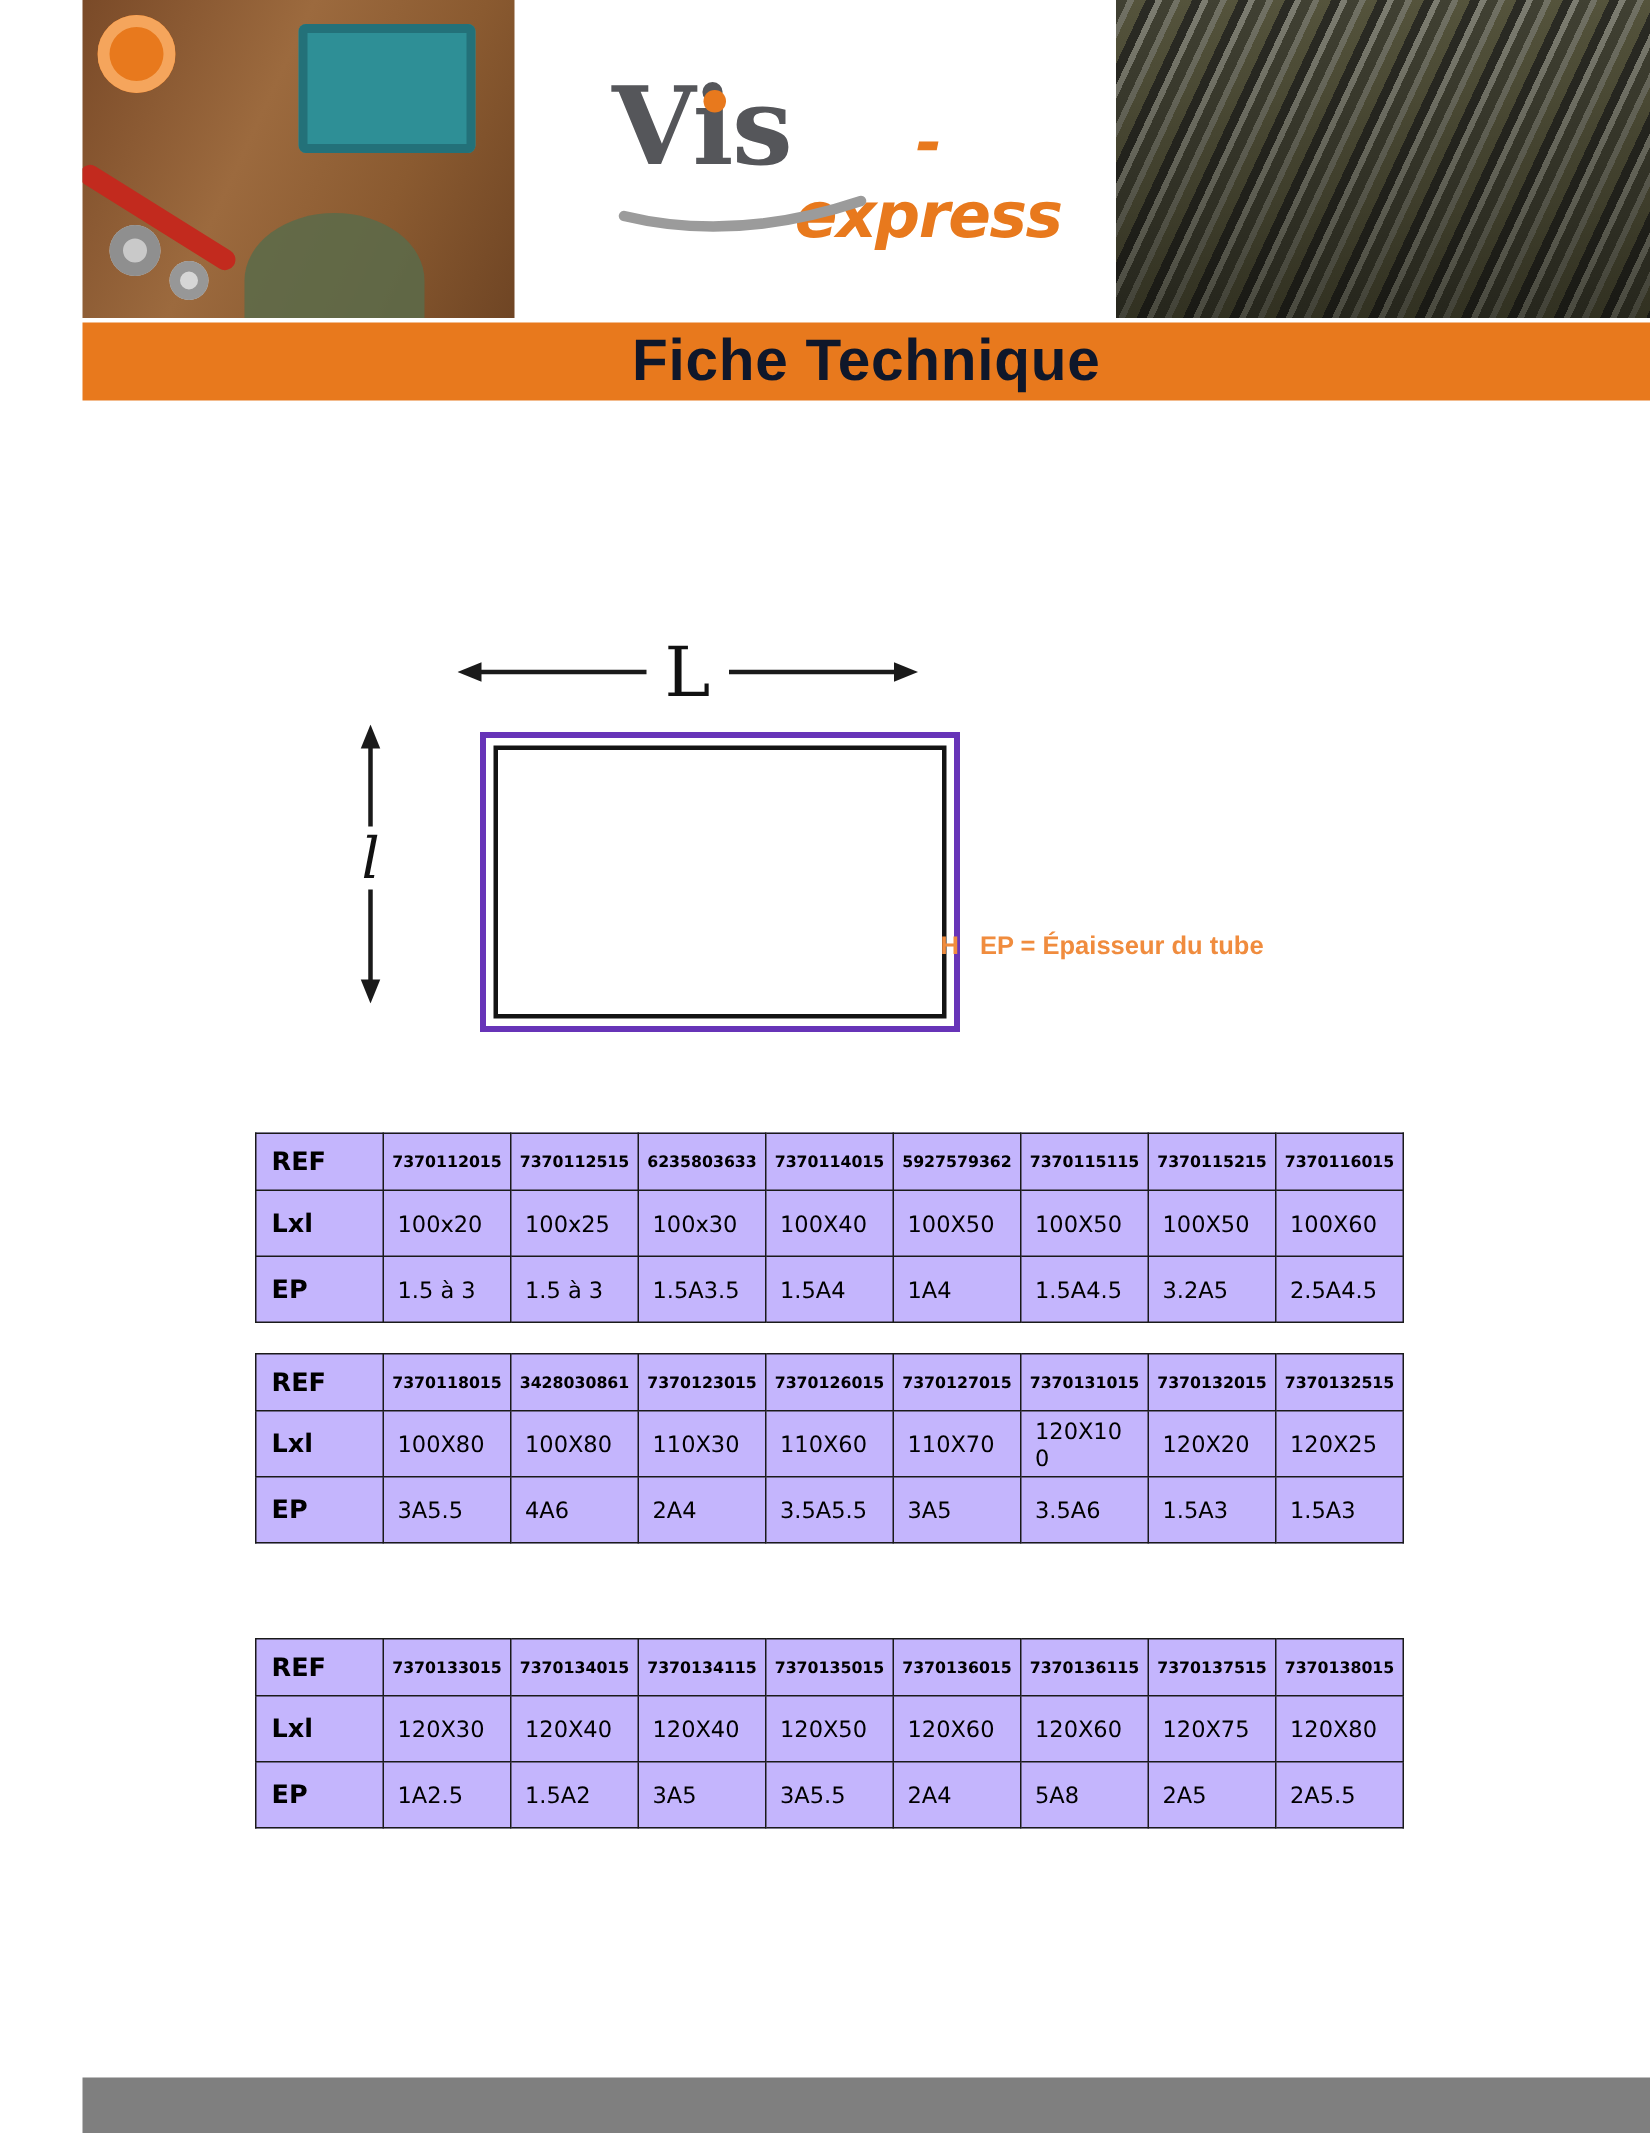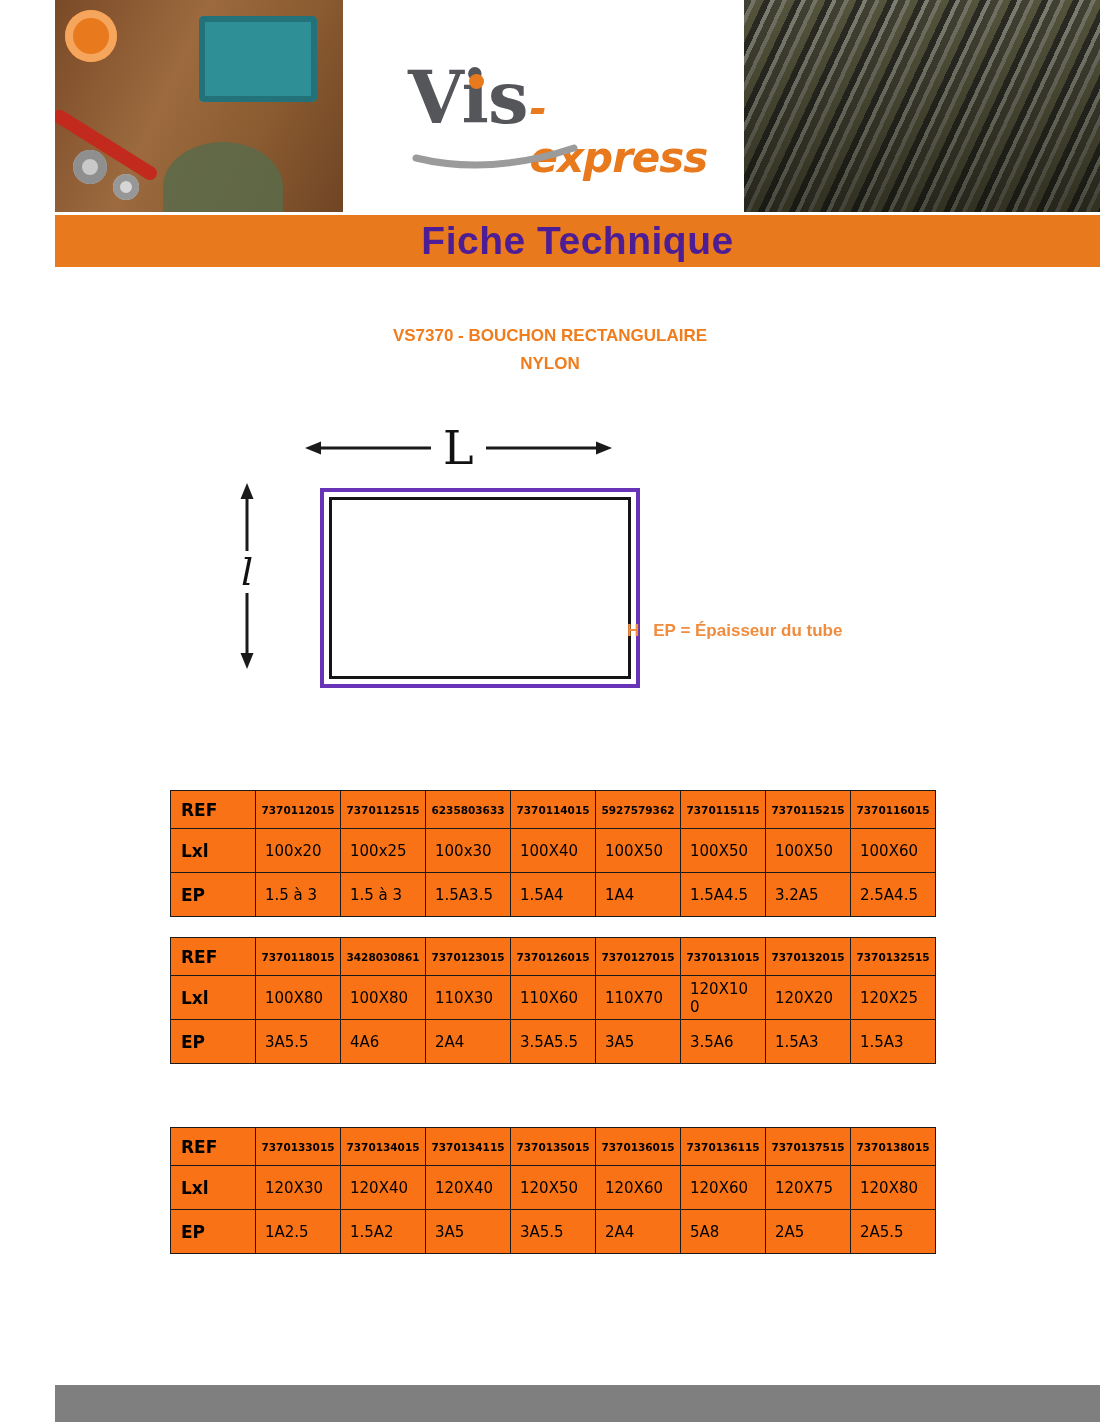--- a/index.html
+++ b/index.html
@@ -16,47 +16,47 @@
       linear-gradient(180deg,#9a9a90,#5a5a50); background-blend-mode:multiply; }
   .deco { position:absolute; }
   .deco-tray { right:26px; top:16px; width:118px; height:86px; background:#2e8f96; border-radius:5px; box-shadow:inset 0 0 0 6px #237179; }
   .deco-tape { left:10px; top:10px; width:52px; height:52px; background:#e8791d; border-radius:50%; box-shadow:inset 0 0 0 8px #f5a55c; }
   .deco-washer1 { left:18px; bottom:28px; width:34px; height:34px; background:#c9c9c9; border-radius:50%; box-shadow:inset 0 0 0 9px #8f8f8f; }
   .deco-washer2 { left:58px; bottom:12px; width:26px; height:26px; background:#d6d6d6; border-radius:50%; box-shadow:inset 0 0 0 7px #979797; }
   .deco-screwdriver { left:-10px; bottom:60px; width:120px; height:14px; background:#c22a1e; border-radius:7px; transform:rotate(32deg); }
   .deco-hand { right:60px; bottom:-20px; width:120px; height:90px; background:#5a6b4a; border-radius:50% 50% 0 0; opacity:.85; }
 
   
-  .logo { position:absolute; left:408px; top:62px; width:300px; }
+  .logo { position:absolute; left:408px; top:48px; width:300px;text-align:center; }
   .logo-text { position:relative; display:flex; align-items:baseline; }
   .logo-vis { font-family:"DejaVu Serif", serif; font-weight:bold; font-size:72px; line-height:1; color:#55565a; letter-spacing:-1px; }
   .logo-dot { position:absolute; left:61px; top:12px; width:15px; height:15px; border-radius:50%; background:#e8791d; }
   .logo-express { font-family:"DejaVu Sans", sans-serif; font-weight:bold; font-style:italic; font-size:42px; color:#e8791d; margin-left:2px; letter-spacing:-1px; }
   .logo-swoosh { position:absolute; left:2px; top:80px; }
 
   
   .banner { position:absolute; left:55px; top:215px; width:1045px; height:52px; background:#e8791d;
     display:flex; align-items:center; justify-content:center; }
-  .banner-title { color:#4c1d95; font-weight:800; font-size:39px; letter-spacing:0.5px; font-family:"Liberation Sans", sans-serif; }
+  .banner-title { color:#0f172a; font-weight:800; font-size:39px; letter-spacing:0.5px; font-family:"Liberation Sans", sans-serif; }
 
   
   .product-title { position:absolute; left:0; top:322px; width:1100px; text-align:center; color:#f07c1c;
     font-weight:bold; font-size:17px; line-height:28px; }
 
   
   .dim-h { position:absolute; left:305px; top:422px; width:352px; height:52px; display:flex; align-items:center; gap:10px; }
   .dim-h .big-l { font-family:"DejaVu Serif", serif; font-size:46px; line-height:1; color:#111; }
   .rect-outer { position:absolute; left:320px; top:488px; width:320px; height:200px; border:4px solid #6734b8; background:#ffffff; }
   .rect-inner { position:absolute; left:5px; top:5px; right:5px; bottom:5px; border:3px solid #141414; background:#ffffff; }
   .dim-v { position:absolute; left:231px; top:483px; width:32px; height:212px; display:flex; flex-direction:column; align-items:center; }
   .dim-v .small-l { font-family:"DejaVu Serif", serif; font-style:italic; font-size:38px; line-height:38px; color:#111; }
   .ep-note { position:absolute; left:627px; top:621px; display:flex; gap:14px; color:#f08c3e; font-weight:bold; font-size:17px; }
 
   
-  .spec-table { position:absolute; left:170px; border-collapse:collapse; table-layout:fixed; width:765px; background:#f97316;margin-top:35px; }
+  .spec-table { position:absolute; left:170px; border-collapse:collapse; table-layout:fixed; width:765px; background:#c4b5fd; }
   .spec-table col { width:85px; }
   .spec-table th, .spec-table td { border:1px solid #1a1a1a; color:#000; vertical-align:middle; text-align:left; font-family:"DejaVu Sans", sans-serif; }
   .spec-table th { padding:0 10px; font-size:17px; font-weight:bold; }
   .row-ref th { height:38px; }
   .row-ref td { font-size:10.5px; font-weight:bold; padding:0 3px; height:38px;text-align:center; }
   .row-dim td, .row-ep td { font-size:15px; font-weight:normal; padding:0 9px; height:44px; word-break:break-all; }
   .table-1 { top:755px; }
   .table-2 { top:902px; }
   .table-3 { top:1092px; }
 
@@ -86,24 +86,20 @@
     </div>
     <svg class="logo-swoosh" width="170" height="34" viewBox="0 0 170 34">
       <path d="M6,16 Q80,34 164,6" fill="none" stroke="#9b9b9b" stroke-width="7" stroke-linecap="round"></path>
     </svg>
   </div>
 
   <div class="banner">
     <span class="banner-title">Fiche Technique</span>
   </div>
 
-  <div class="product-title">
-    <div>VS7370 - BOUCHON RECTANGULAIRE</div>
-    <div>NYLON</div>
-  </div>
 
   <div class="dim-h">
     <svg width="128" height="16" viewBox="0 0 128 16">
       <line x1="126" y1="8" x2="14" y2="8" stroke="#1a1a1a" stroke-width="3"></line>
       <polygon points="0,8 16,1.5 16,14.5" fill="#1a1a1a"></polygon>
     </svg>
     <span class="big-l">L</span>
     <svg width="128" height="16" viewBox="0 0 128 16">
       <line x1="2" y1="8" x2="114" y2="8" stroke="#1a1a1a" stroke-width="3"></line>
       <polygon points="128,8 112,1.5 112,14.5" fill="#1a1a1a"></polygon>

